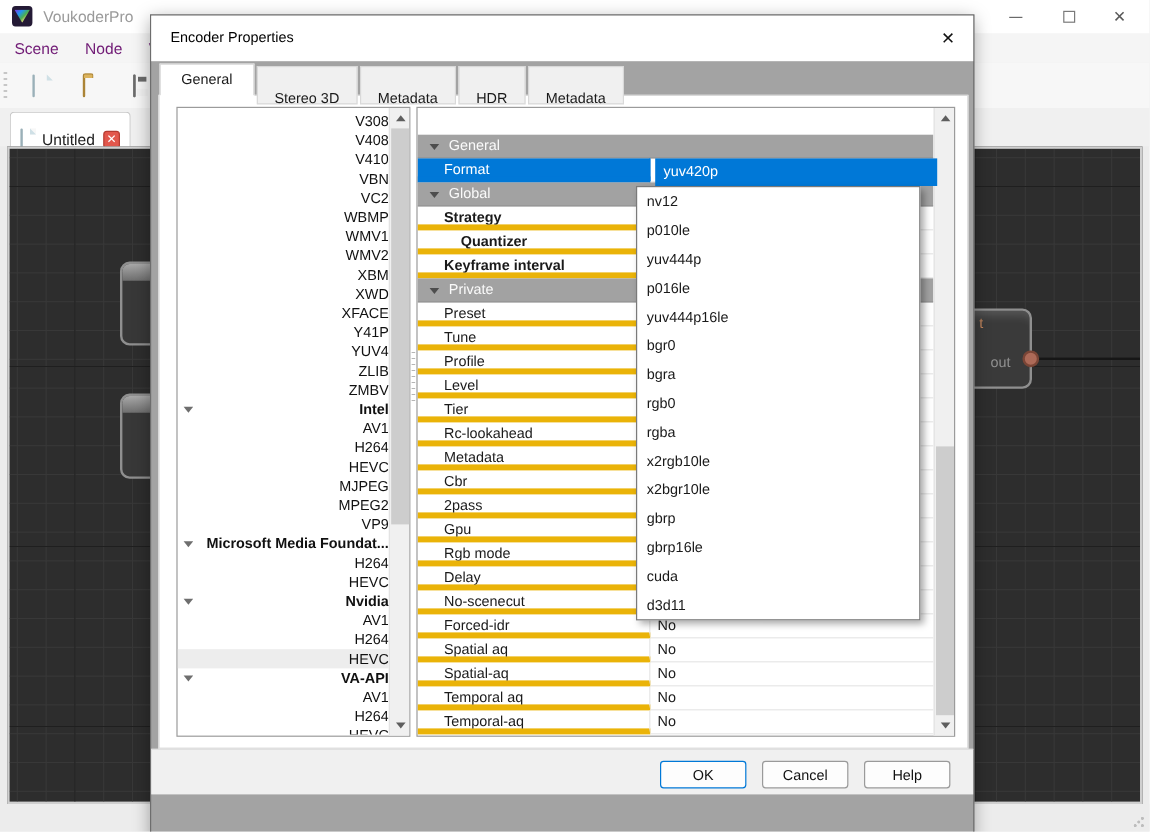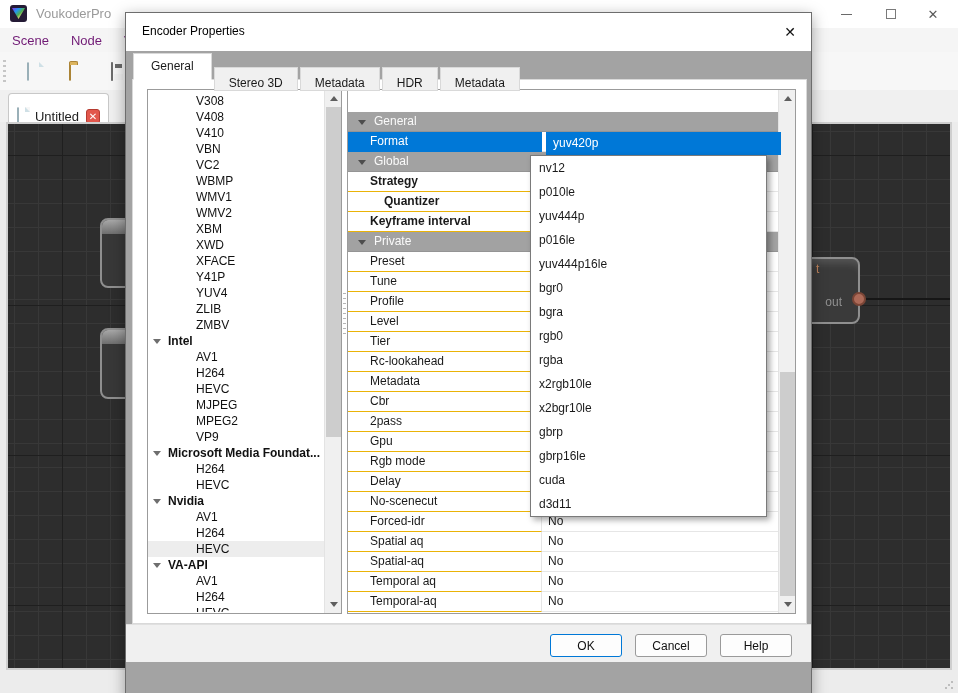--- a/index.html
+++ b/index.html
@@ -68,27 +68,27 @@
                radial-gradient(circle 1px at 8px 2px,#bdbdbd 1px,transparent 1.5px),
                radial-gradient(circle 1px at 5px 5px,#bdbdbd 1px,transparent 1.5px); }
 
   
   .dialog { position:absolute; left:125px; top:12px; width:687px; height:689px; background:#a3a3a3; border:1px solid #6d6d6d; box-shadow:0 4px 14px rgba(0,0,0,0.35); z-index:10; }
   .dlg-titlebar { position:absolute; left:0; top:0; width:100%; height:38px; background:#ffffff; }
   .dlg-title { position:absolute; left:16px; top:11px; font-size:12px; color:#000; }
   .dlg-close { position:absolute; right:10px; top:8px; width:22px; height:22px; display:flex; align-items:center; justify-content:center; font-size:14px; color:#111; }
 
   .dlg-tabs { position:absolute; left:7px; top:40px; display:flex; align-items:flex-start; z-index:3; }
-  .tab { height:24px; line-height:23px; margin-top:14px; margin-right:2px; padding:4px 14px; background:#f0f0f0; border:1px solid #d9d9d9; font-size:12px; color:#1a1a1a; }
+  .tab { height:24px; line-height:23px; margin-top:2px; margin-right:2px; padding:15px 14px; background:#f0f0f0; border:1px solid #d9d9d9; font-size:12px; color:#1a1a1a; }
   .tab.active { height:27px; line-height:25px; margin-top:0; background:#fff; border-bottom:1px solid #fff; padding:0 17px; }
 
   .pane { position:absolute; left:6px; top:66px; width:675px; height:545px; background:#ffffff; border:1px solid #d9d9d9; }
 
   
-  .enc-box { position:absolute; left:21px; top:76px; width:195px; height:525px; background:#fff; border:1px solid #9b9b9b; }
+  .enc-box { position:absolute; left:21px; top:76px; width:195px; height:525px; background:#fff; border:1px solid #9b9b9b;text-align:right; }
   .enc-rows { position:absolute; left:0; top:1px; width:176px; height:521px; overflow:hidden; padding-top:2px; }
   .erow { height:16px; line-height:16px; font-size:12px; color:#111; padding-left:48px; white-space:nowrap; position:relative; overflow:hidden; }
   .erow.group { padding-left:20px; font-weight:bold; }
   .erow.group::before { content:""; position:absolute; left:5px; top:6px; border-left:4px solid transparent; border-right:4px solid transparent; border-top:5px solid #6e6e6e; }
   .erow.selected { background:#ededed; }
 
   
   .vscroll { position:absolute; top:0; right:0; width:17px; height:100%; background:#f0f0f0; border-left:1px solid #e3e3e3; }
   .sarrow { position:absolute; left:0; width:17px; height:17px; display:flex; align-items:center; justify-content:center; }
   .sarrow.up { top:0; } .sarrow.down { bottom:0; }
@@ -101,21 +101,21 @@
   .splitter { position:absolute; left:217px; top:280px; width:3px; height:42px;
     background:repeating-linear-gradient(#b5b5b5 0 1px, transparent 1px 5px); }
 
   
   .tbl-box { position:absolute; left:221px; top:76px; width:449px; height:525px; background:#fff; border:1px solid #9b9b9b; }
   .tbl-header { position:absolute; left:0; top:0; width:430px; height:22px; display:flex; background:linear-gradient(#fdfdfd,#f0f0f0); border-bottom:1px solid #d4d4d4; font-size:12px; color:#1a1a1a; }
   .th-prop { width:194px; line-height:21px; padding-left:6px; border-right:1px solid #d4d4d4; }
   .th-val { flex:1; line-height:21px; padding-left:6px; }
   .tbl-rows { position:absolute; left:0; top:22px; width:430px; height:501px; overflow:hidden; }
   .prow { display:flex; height:20px; font-size:12px; position:relative; }
-  .cell-prop { width:194px; line-height:19px; padding-left:22px; border-right:1px solid #e6e6e6; border-bottom:1px solid #eab308; color:#1a1a1a; white-space:nowrap; overflow:hidden; }
+  .cell-prop { width:194px; line-height:19px; padding-left:22px; border-right:1px solid #e6e6e6; border-bottom:5px solid #eab308; color:#1a1a1a; white-space:nowrap; overflow:hidden; }
   .cell-val { flex:1; line-height:19px; padding-left:6px; border-bottom:1px solid #e6e6e6; color:#1a1a1a; }
   .prow.bold .cell-prop { font-weight:bold; }
   .prow.sub .cell-prop { padding-left:36px; }
   .prow.selected .cell-prop { background:#0078d7; border-color:#0078d7; color:#fff; }
   .prow.group .cell-prop { width:100%; background:#a2a2a2; color:#fafafa; border-right:none; border-bottom:1px solid #949494; padding-left:26px; }
   .prow.group::before { content:""; position:absolute; left:10px; top:8px; border-left:4px solid transparent; border-right:4px solid transparent; border-top:5px solid #4d4d4d; z-index:1; }
 
   
   .combo-sel { position:absolute; left:420px; top:119px; width:235px; height:23px; background:#0078d7; color:#fff; font-size:12px; line-height:23px; padding-left:7px; z-index:20; }
   .combo-list { position:absolute; left:404px; top:142px; width:237px; background:#ffffff; border:1px solid #7a7a7a; box-shadow:3px 3px 6px rgba(0,0,0,0.35); z-index:20; }

